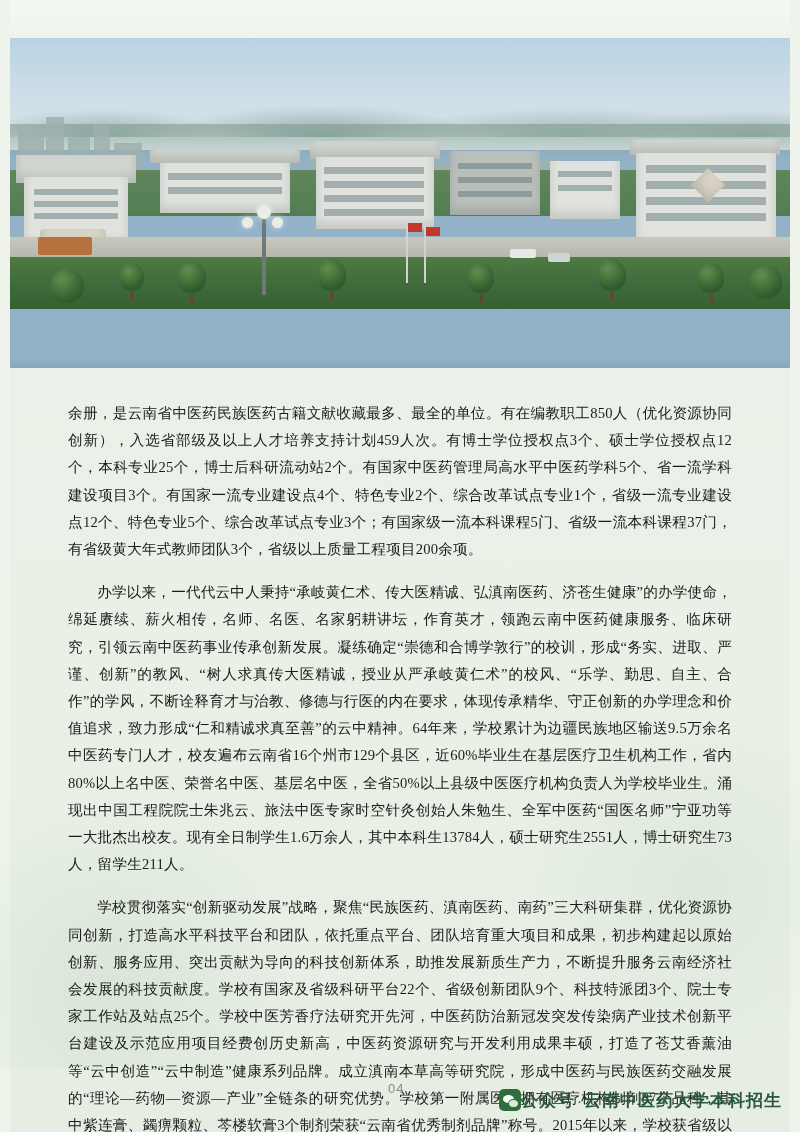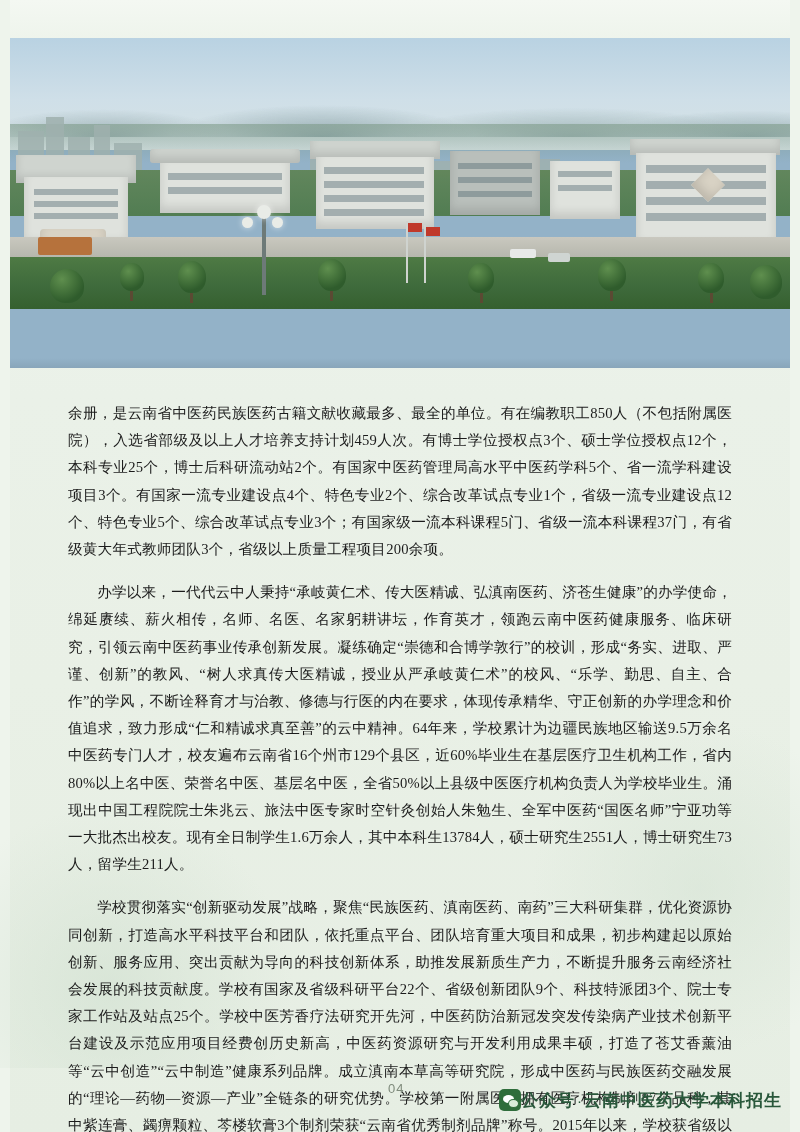--- a/index.html
+++ b/index.html
@@ -346,21 +346,21 @@
       <div class="tree" style="left:40px;top:132px;width:34px;height:34px;"></div>
       <div class="tree" style="left:740px;top:128px;width:32px;height:34px;"></div>
     </div>
 
     <div class="photo-fade"></div>
   </div>
 
   <div class="watermark"></div>
 
   <div class="content">
-    <p class="para">余册，是云南省中医药民族医药古籍文献收藏最多、最全的单位。有在编教职工850人（不包括附属医院），入选省部级及以上人才培养支持计划459人次。有博士学位授权点3个、硕士学位授权点12个，本科专业25个，博士后科研流动站2个。有国家中医药管理局高水平中医药学科5个、省一流学科建设项目3个。有国家一流专业建设点4个、特色专业2个、综合改革试点专业1个，省级一流专业建设点12个、特色专业5个、综合改革试点专业3个；有国家级一流本科课程5门、省级一流本科课程37门，有省级黄大年式教师团队3个，省级以上质量工程项目200余项。</p>
+    <p class="para">余册，是云南省中医药民族医药古籍文献收藏最多、最全的单位。有在编教职工850人（优化资源协同创新），入选省部级及以上人才培养支持计划459人次。有博士学位授权点3个、硕士学位授权点12个，本科专业25个，博士后科研流动站2个。有国家中医药管理局高水平中医药学科5个、省一流学科建设项目3个。有国家一流专业建设点4个、特色专业2个、综合改革试点专业1个，省级一流专业建设点12个、特色专业5个、综合改革试点专业3个；有国家级一流本科课程5门、省级一流本科课程37门，有省级黄大年式教师团队3个，省级以上质量工程项目200余项。</p>
     <p class="para indent">办学以来，一代代云中人秉持“承岐黄仁术、传大医精诚、弘滇南医药、济苍生健康”的办学使命，绵延赓续、薪火相传，名师、名医、名家躬耕讲坛，作育英才，领跑云南中医药健康服务、临床研究，引领云南中医药事业传承创新发展。凝练确定“崇德和合博学敦行”的校训，形成“务实、进取、严谨、创新”的教风、“树人求真传大医精诚，授业从严承岐黄仁术”的校风、“乐学、勤思、自主、合作”的学风，不断诠释育才与治教、修德与行医的内在要求，体现传承精华、守正创新的办学理念和价值追求，致力形成“仁和精诚求真至善”的云中精神。64年来，学校累计为边疆民族地区输送9.5万余名中医药专门人才，校友遍布云南省16个州市129个县区，近60%毕业生在基层医疗卫生机构工作，省内80%以上名中医、荣誉名中医、基层名中医，全省50%以上县级中医医疗机构负责人为学校毕业生。涌现出中国工程院院士朱兆云、旅法中医专家时空针灸创始人朱勉生、全军中医药“国医名师”宁亚功等一大批杰出校友。现有全日制学生1.6万余人，其中本科生13784人，硕士研究生2551人，博士研究生73人，留学生211人。</p>
     <p class="para indent">学校贯彻落实“创新驱动发展”战略，聚焦“民族医药、滇南医药、南药”三大科研集群，优化资源协同创新，打造高水平科技平台和团队，依托重点平台、团队培育重大项目和成果，初步构建起以原始创新、服务应用、突出贡献为导向的科技创新体系，助推发展新质生产力，不断提升服务云南经济社会发展的科技贡献度。学校有国家及省级科研平台22个、省级创新团队9个、科技特派团3个、院士专家工作站及站点25个。学校中医芳香疗法研究开先河，中医药防治新冠发突发传染病产业技术创新平台建设及示范应用项目经费创历史新高，中医药资源研究与开发利用成果丰硕，打造了苍艾香薰油等“云中创造”“云中制造”健康系列品牌。成立滇南本草高等研究院，形成中医药与民族医药交融发展的“理论—药物—资源—产业”全链条的研究优势。学校第一附属医院拥有医疗机构制剂87个品种，其中紫连膏、蠲痹颗粒、芩楼软膏3个制剂荣获“云南省优秀制剂品牌”称号。2015年以来，学校获省级以上奖励49项，其中第一单位27项，参与单位22项；获厅级奖励11项，其中第一单位9项；个人参与国家奖1项。近三年，牵头获省级科研奖励8项，其中云南省科学技术进步奖一等奖1项、中华中医药学会科学技术奖一等奖1项，构建起中医药民族医药科研新范式。</p>
   </div>
 
   <div class="footer">
     <div class="pagenum">04</div>
     <div class="footer-bar">
       <span class="wechat-icon"></span>
       <span class="footer-text">公众号</span>
       <span class="footer-sep">·</span>

